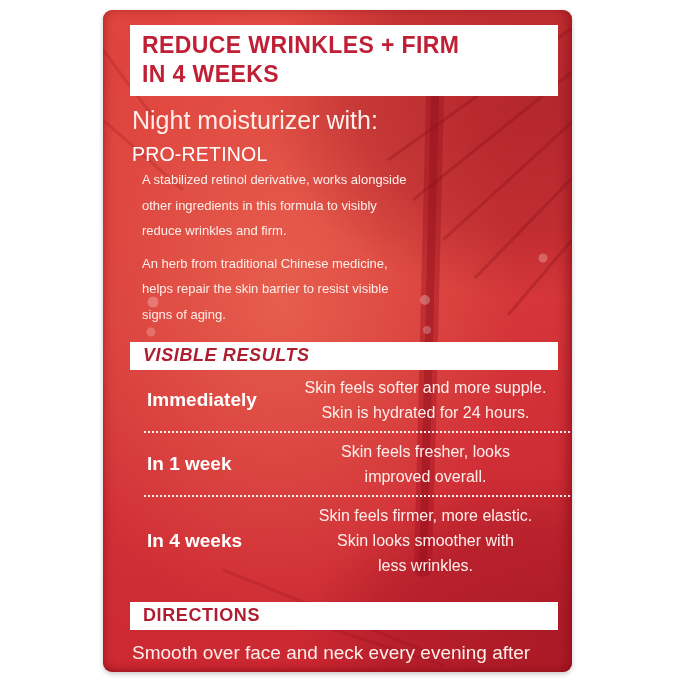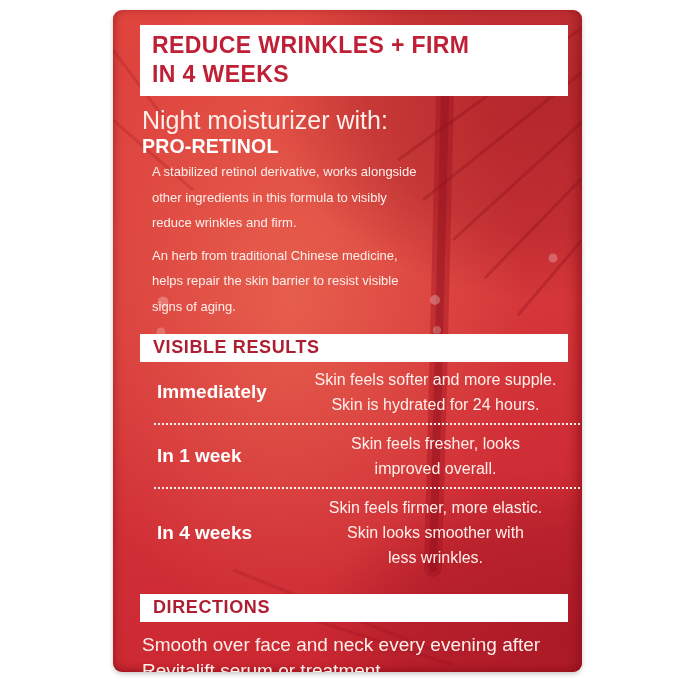--- a/index.html
+++ b/index.html
@@ -12,21 +12,21 @@
     overflow: hidden;
   }
   .stage {
     position: relative;
     width: 679px;
     height: 679px;
     background: #ffffff;
   }
   .box {
     position: absolute;
-    left: 113px;
+    left: 103px;
     top: 10px;
     width: 469px;
     height: 662px;
     border-radius: 9px;
     overflow: hidden;
     background: linear-gradient(165deg, #e0453e 0%, #d83b3b 40%, #d02e36 70%, #c8242f 100%);
     box-shadow:
       0 2px 5px rgba(0,0,0,0.22),
       inset -8px 0 12px -3px rgba(110,0,14,0.45),
       inset 6px 0 9px -4px rgba(110,0,14,0.30),
@@ -61,40 +61,40 @@
   .intro {
     margin: 12px 20px 0 29px;
     color: #ffeeea;
   }
   .lead {
     font-size: 25px;
     line-height: 25px;
   }
   .ingredient-name {
     font-size: 19.5px;
-    font-weight: bold;
+    font-weight: normal;
     color: #ffffff;
     line-height: 25px;
-    margin-top: 1px;
+    margin-top: 9px;
     letter-spacing: 0.2px;
   }
   .ingredient-desc {
     margin: 0 0 7px 10px;
     font-size: 13px;
     line-height: 25.5px;
     white-space: pre-line;
   }
   .section-banner {
     padding: 3px 8px 4px 13px;
     font-size: 18px;
     font-weight: bold;
     letter-spacing: 0.6px;
     color: #ae1e31;
   }
-  .results-banner { margin-top: 15px; }
+  .results-banner { margin-top: 15px; font-style: italic; }
   .results-table {
     margin-left: 41px;
     width: 430px;
   }
   .result-row {
     display: flex;
     align-items: center;
     padding: 5px 0;
   }
   .when {

